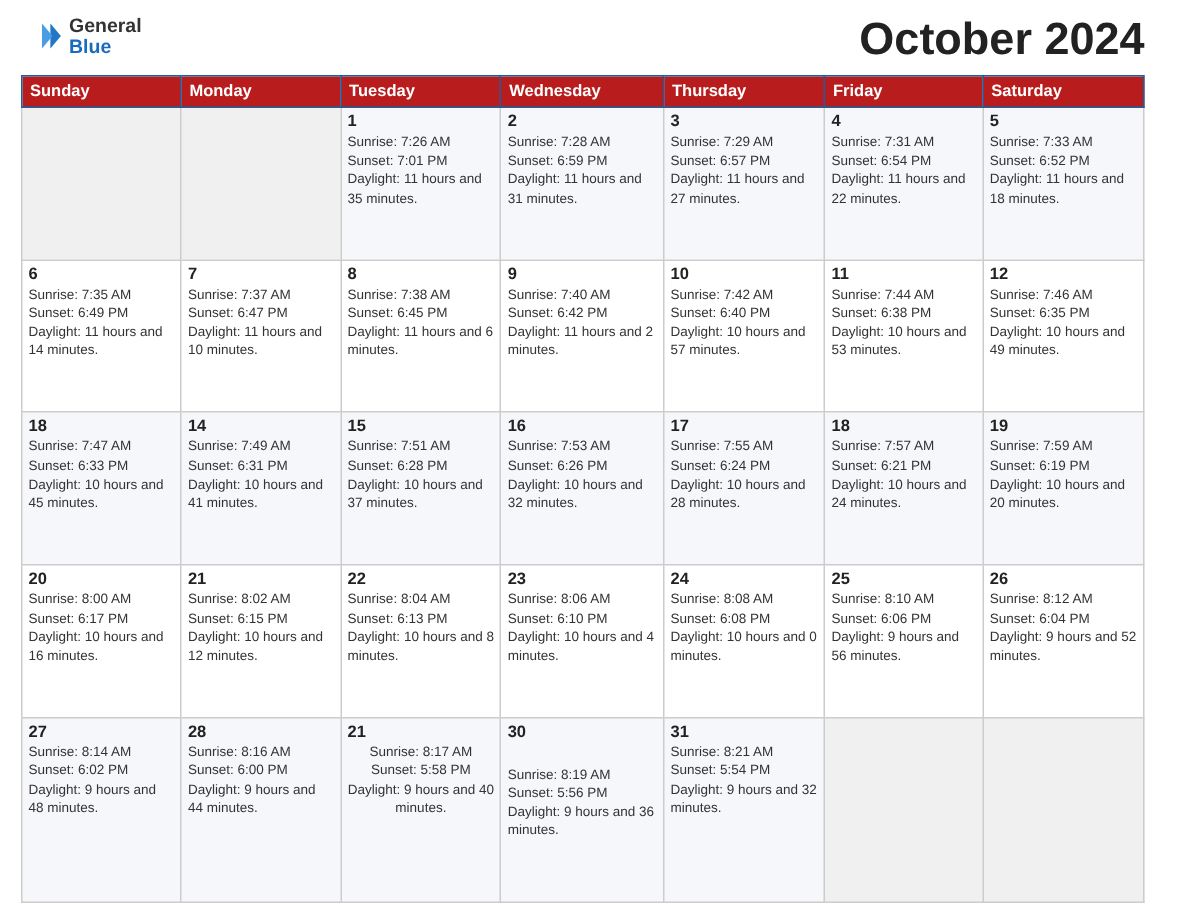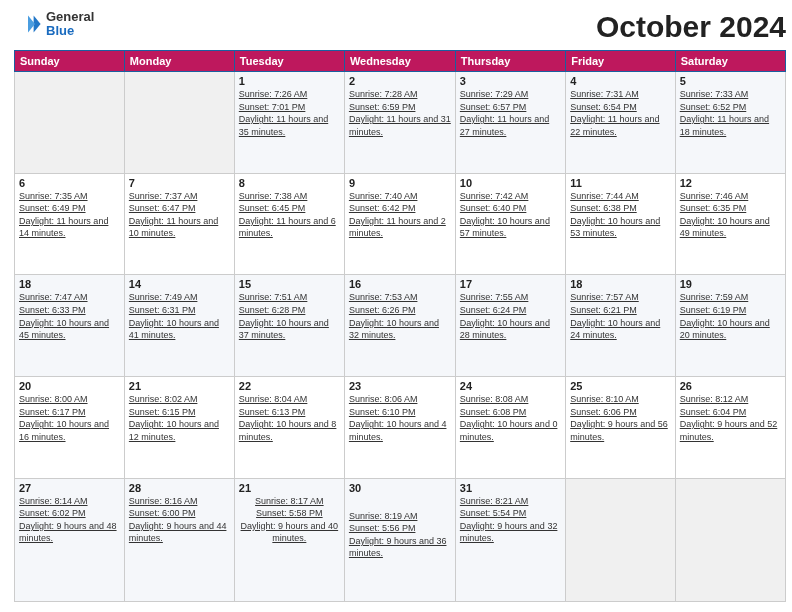--- a/index.html
+++ b/index.html
@@ -8,21 +8,21 @@
       background: #fff;
       width: 792px;
       height: 612px;
       overflow: hidden;
     }
     .page {
       width: 792px;
       height: 612px;
       display: flex;
       flex-direction: column;
-      padding: 10px 6px 10px 14px;
+      padding: 10px 29px 10px 14px;
     }
     .header {
       display: flex;
       align-items: flex-start;
       justify-content: space-between;
       margin-bottom: 6px;
     }
     .logo {
       display: flex;
       align-items: center;
@@ -56,21 +56,21 @@
       font-weight: normal;
       color: #444;
     }
     .calendar {
       width: 100%;
       border-collapse: collapse;
       flex: 1;
       font-size: 9.5px;
     }
     .calendar thead tr th {
-      background: #be185d;
+      background: #b91c1c;
       color: #fff;
       text-align: left;
       padding: 4px 5px;
       font-size: 11px;
       font-weight: bold;
       border: 1px solid #1a5fa0;
     }
     .calendar tbody tr td {
       border: 1px solid #ccc;
       vertical-align: top;
@@ -88,21 +88,20 @@
       font-weight: bold;
       font-size: 11px;
       color: #222;
       display: block;
       margin-bottom: 1px;
     }
     .day-info {
       color: #333;
       font-size: 9px;
       line-height: 1.4;
-      text-decoration: underline;
     }
     .empty-cell {
       background: #f0f0f0 !important;
     }
   </style>
 </head>
 <body>
 
 <div class="page">
   <div class="header">

